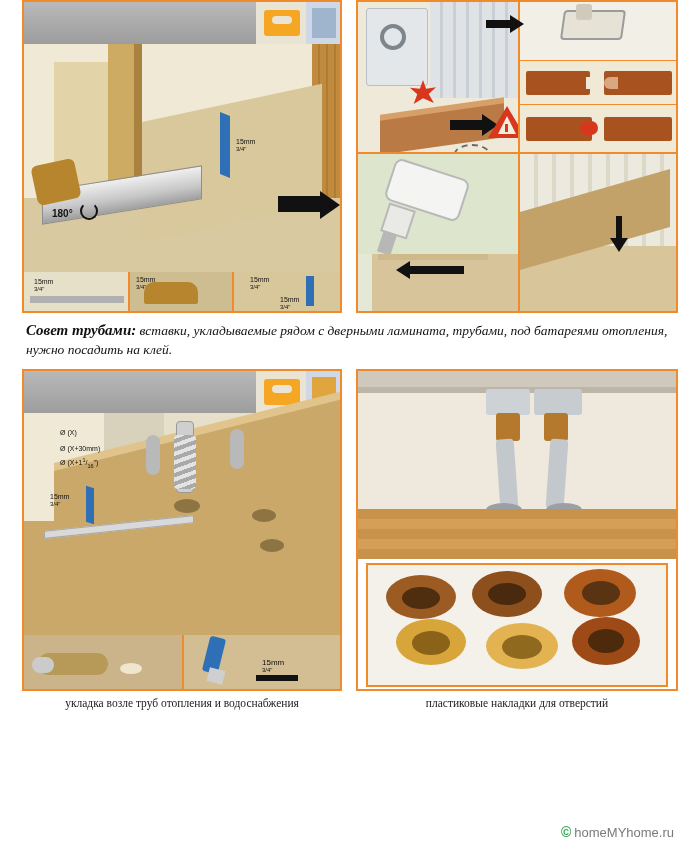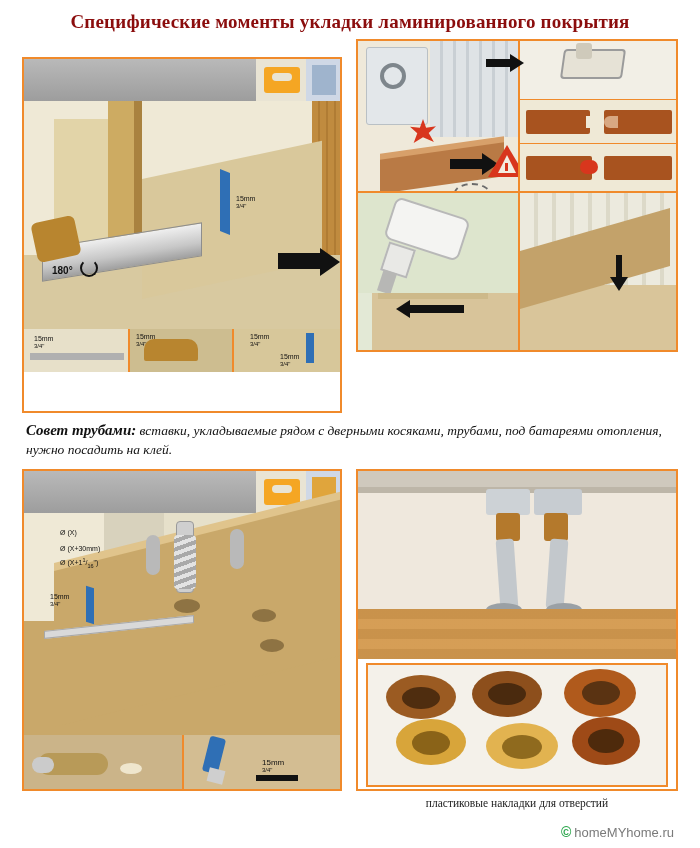--- a/index.html
+++ b/index.html
@@ -81,26 +81,25 @@
     text-align: left;
   }
   .dimlabel span { display:block; font-size: 6px; }
   .sheen { background: linear-gradient(180deg,#efefef,#c7c7c7 60%,#9f9f9f); }
 </style>
 </head>
 <body>
 
 <div class="page">
 
-  <div class="title">Специфические моменты укладки ламинированного покрытия</div>
 
   <div class="row">
 
     <div class="col" style="width:320px;">
-      <div class="panel" style="height:356px;margin-top:18px;">
+      <div class="panel" style="height:313px;">
         <div class="ill">
 
           <div class="abs wallgray" style="left:0;top:0;width:232px;height:42px;"></div>
           <div class="abs" style="left:232px;top:0;width:50px;height:42px;background:#e9e4d4;"></div>
           <div class="abs" style="left:240px;top:8px;width:36px;height:26px;background:#f5a623;border-radius:3px;"></div>
           <div class="abs" style="left:248px;top:14px;width:20px;height:8px;background:#e9e4d4;border-radius:4px;"></div>
           <div class="abs" style="left:282px;top:0;width:36px;height:42px;background:#cfd8e6;"></div>
           <div class="abs" style="left:288px;top:6px;width:24px;height:30px;background:#9fb4cd;"></div>
 
           <div class="abs wallcream" style="left:0;top:42px;width:318px;height:228px;"></div>
@@ -245,21 +244,21 @@
             <div class="abs" style="left:90px;top:84px;width:0;height:0;border-left:9px solid transparent;
                  border-right:9px solid transparent;border-top:14px solid #111;"></div>
           </div>
         </div>
       </div>
     </div>
   </div>
 
   <div class="tip">
     <b>Совет трубами:</b>
-    <i>вставки, укладываемые рядом с дверными косяками, трубами, под батареями отопления, нужно посадить на клей.</i>
+    <i>вставки, укладываемые рядом с дверными ламината, трубами, под батареями отопления, нужно посадить на клей.</i>
   </div>
 
   <div class="row">
 
     <div class="col" style="width:320px;">
       <div class="panel" style="height:322px;">
         <div class="ill">
 
           <div class="abs wallgray" style="left:0;top:0;width:232px;height:42px;"></div>
           <div class="abs" style="left:232px;top:0;width:50px;height:42px;background:#e9e4d4;"></div>
@@ -311,20 +310,21 @@
           </div>
           <div class="abs" style="left:160px;top:264px;width:158px;height:58px;background:#d3bd92;">
             <div class="abs" style="left:22px;top:2px;width:16px;height:36px;background:#2f6fb5;border-radius:3px;
                  transform:rotate(14deg);"></div>
             <div class="abs" style="left:24px;top:34px;width:16px;height:14px;background:#cfcfcf;transform:rotate(14deg);"></div>
             <div class="abs" style="left:72px;top:40px;width:42px;height:6px;background:#111;"></div>
             <div class="abs dimlabel" style="left:78px;top:24px;font-size:8px;">15mm<span>3/4"</span></div>
           </div>
         </div>
       </div>
+      <div class="caption">укладка возле труб отопления и водоснабжения</div>
     </div>
 
     <div class="col" style="width:322px;">
       <div class="panel" style="height:322px;">
         <div class="ill">
 
           <div class="abs" style="left:0;top:0;width:318px;height:188px;background:#efe8dd;"></div>
           <div class="abs" style="left:0;top:0;width:318px;height:20px;background:#cfc9bd;"></div>
           <div class="abs" style="left:0;top:16px;width:318px;height:6px;background:#bdb6a8;"></div>
 

